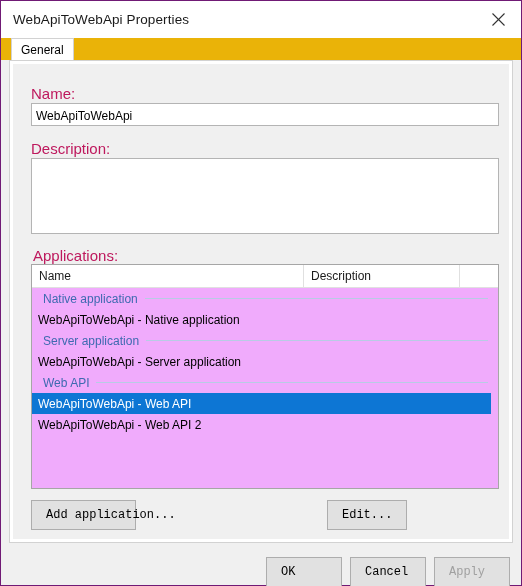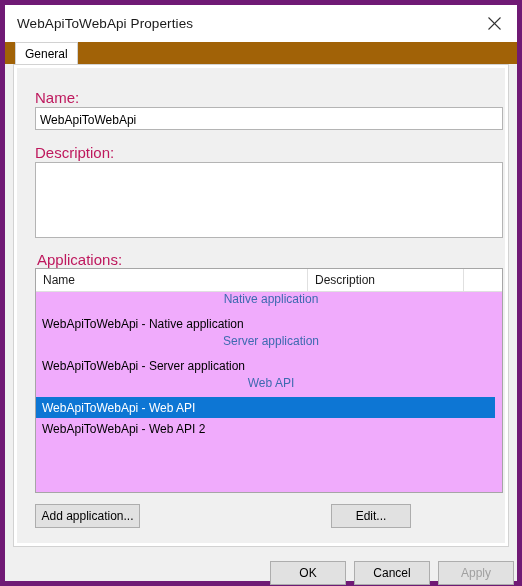--- a/index.html
+++ b/index.html
@@ -16,21 +16,21 @@
     overflow: hidden;
   }
 
   
   .window {
     position: absolute;
     left: 0; top: 0;
     width: 522px;
     height: 586px;
     box-sizing: border-box;
-    border: 5px solid #701a75;
+    border: 1px solid #701a75;
     background: #f0f0f0;
     display: flex;
     flex-direction: column;
   }
 
   
   .titlebar {
     height: 37px;
     background: #ffffff;
     display: flex;
@@ -53,21 +53,21 @@
     height: 37px;
     display: flex;
     align-items: center;
     justify-content: center;
   }
   .close-btn svg { display: block; }
 
   
   .tabstrip {
     height: 22px;
-    background: #a16207;
+    background: #eab308;
     position: relative;
     flex: 0 0 auto;
     padding-left: 10px;
     box-sizing: border-box;
   }
   .tab {
     position: absolute;
     left: 10px;
     top: 0;
     height: 22px;
@@ -161,21 +161,20 @@
     position: relative;
   }
   .group-header {
     height: 21px;
     display: flex;
     align-items: center;
     padding-left: 11px;
     font-size: 12px;
     color: #3e6ab0;
     white-space: nowrap;
-    flex-direction: column;
   }
   .group-header .gh-label { flex: 0 0 auto; padding-right: 7px; }
   .group-header .gh-rule {
     flex: 1 1 auto;
     height: 1px;
     background: #b8cbe5;
     margin-right: 10px;
   }
   .list-row {
     height: 21px;
@@ -190,29 +189,29 @@
     background: #0d76d4;
     color: #ffffff;
     margin-right: 7px;
   }
 
   
   .btn {
     box-sizing: border-box;
     background: #e1e1e1;
     border: 1px solid #adadad;
-    font-family: Liberation Sans, sans-serif;
+    font-family: Liberation Mono, monospace;
     font-size: 12px;
     color: #000;
     display: flex;
     align-items: center;
-    justify-content: center;
+    justify-content: flex-start;
     cursor: default;
     white-space: nowrap;
-    padding: 4px;
+    padding: 14px;
   }
   .btn.disabled { color: #a0a0a0; }
 
   
   .footer {
     flex: 1 1 auto;
     position: relative;
     background: #f0f0f0;
   }
 </style>

